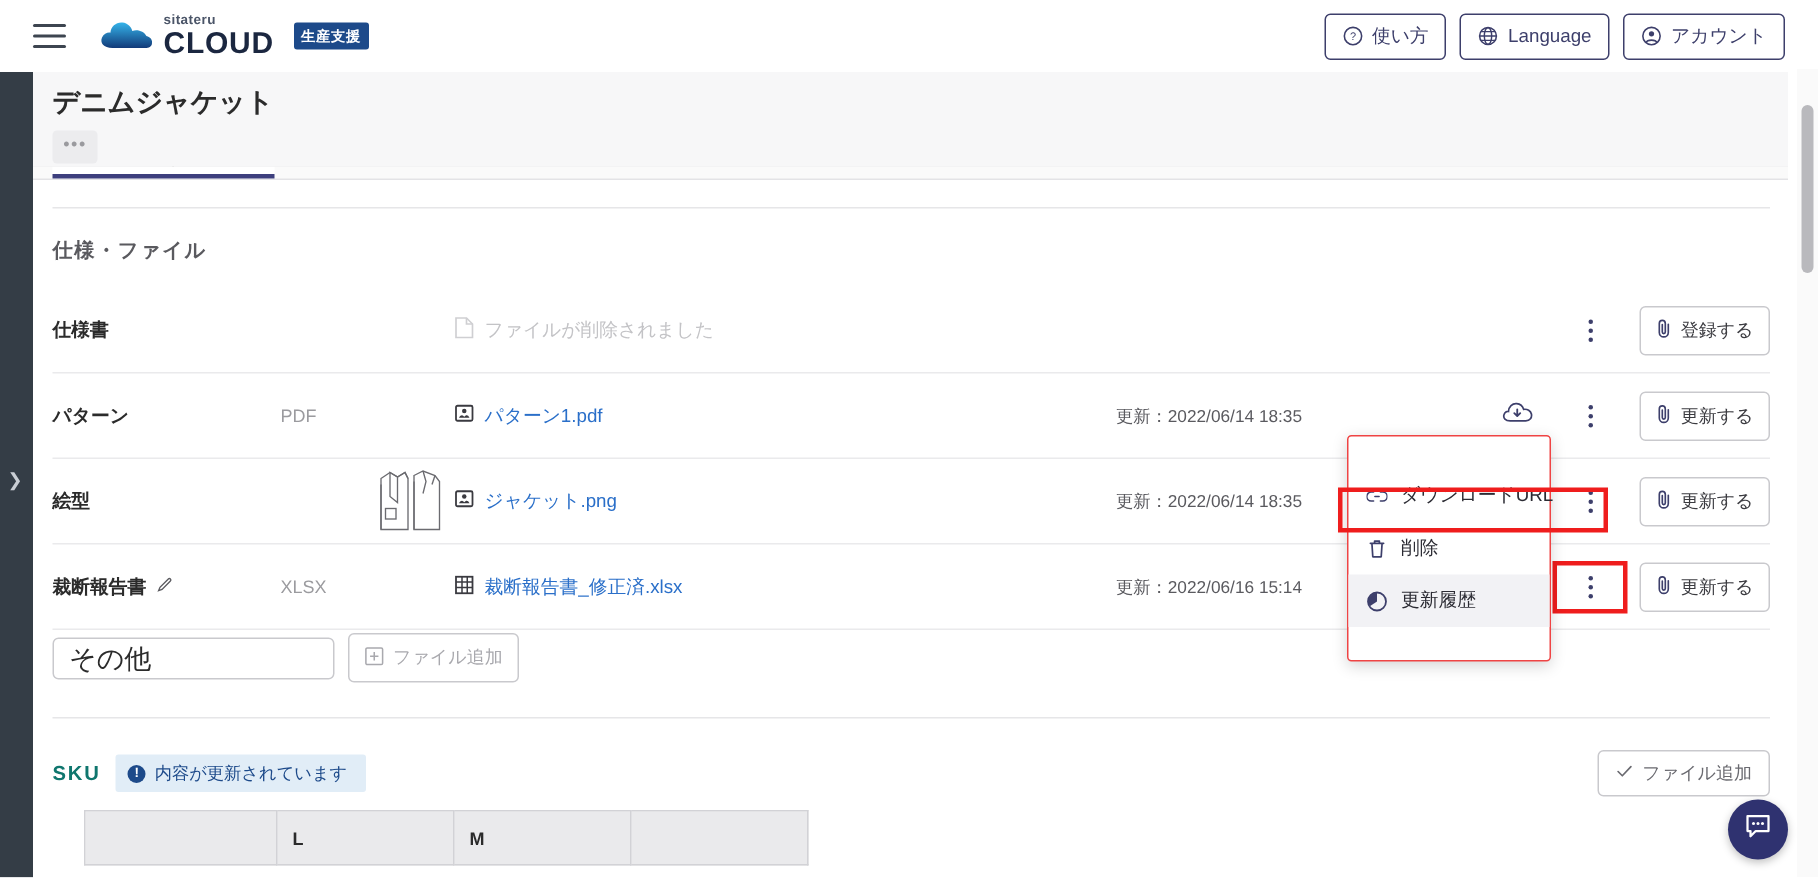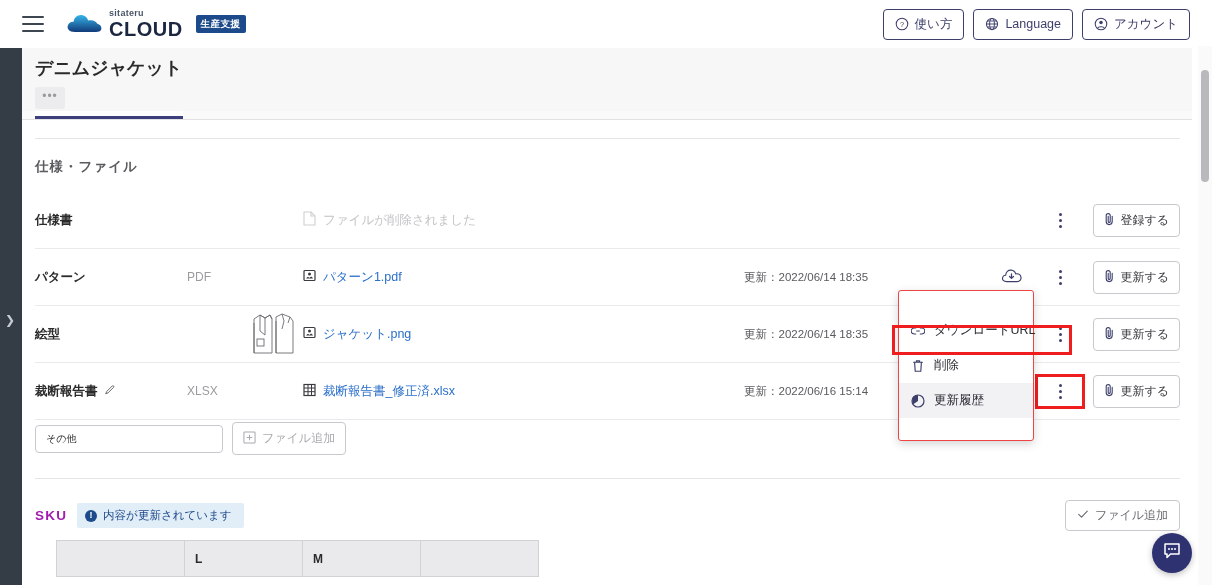--- a/index.html
+++ b/index.html
@@ -137,32 +137,32 @@
   .dd-hl {
     position:absolute; left: 892px; top: 325px; width: 180px; height: 30px;
     border: 3px solid #ef1d1d; z-index: 51; pointer-events:none;
   }
   .dd-icon { width: 14px; display:flex; justify-content:center; color:#3d3f6b; }
 
   
   .other-row { position:absolute; left: 13px; top: 302px; display:flex; align-items:center; gap: 9px;}
   .other-input {
     width: 188px; height: 28px; border:1px solid #c9c9cd; border-radius:4px;
-    font-size: 10px; padding: 0 10px; color:#2b2b2b; background:#fff; font-family: inherit;
+    font-size: 18px; padding: 0 10px; color:#2b2b2b; background:#fff; font-family: inherit;
   }
   .add-btn {
     border:1px solid #c9c9cd; border-radius:4px; background:#fff; color:#a9a9ae;
     font-size: 12px; padding: 7px 10px; display:flex; align-items:center; gap:6px; cursor:pointer;
   }
 
   .hr-bottom { position:absolute; left: 13px; top: 358px; width: 1145px; height:1px; background:#e6e6e8;}
 
   
   .sku-row { position:absolute; left: 13px; top: 380px; width: 1145px; display:flex; align-items:center;}
-  .sku-title { font-size: 13.5px; font-weight: 700; color:#a21caf; letter-spacing:1.2px; margin-right: 10px;}
+  .sku-title { font-size: 13.5px; font-weight: 700; color:#0f766e; letter-spacing:1.2px; margin-right: 10px;}
   .sku-alert {
     background:#e1edf7; color:#1d4a8a; font-size: 11.5px; padding: 5px 12px 5px 8px;
     display:flex; align-items:center; gap:6px; border-radius: 2px;
   }
   .alert-dot { width: 12px; height: 12px; border-radius:50%; background:#1d4a8a; color:#fff;
     font-size: 9px; font-weight:700; display:flex; align-items:center; justify-content:center; line-height:1;}
   .confirm-btn {
     margin-left:auto; border:1px solid #c9c9cd; border-radius:4px; background:#fff; color:#6a6a70;
     font-size: 12px; padding: 6px 11px; display:flex; align-items:center; gap:6px; cursor:pointer;
   }

